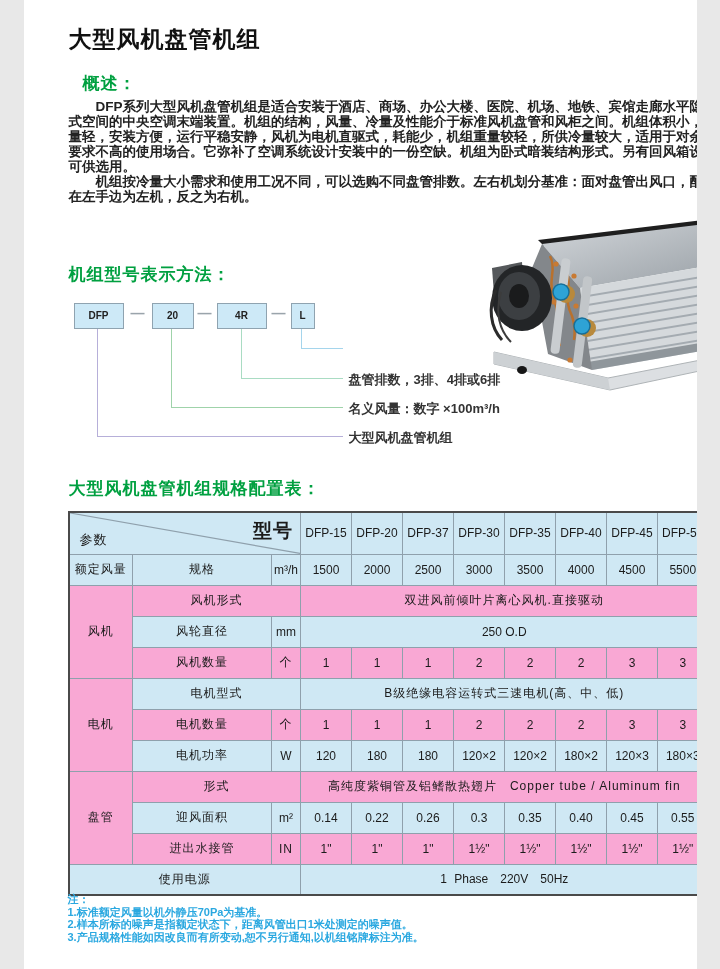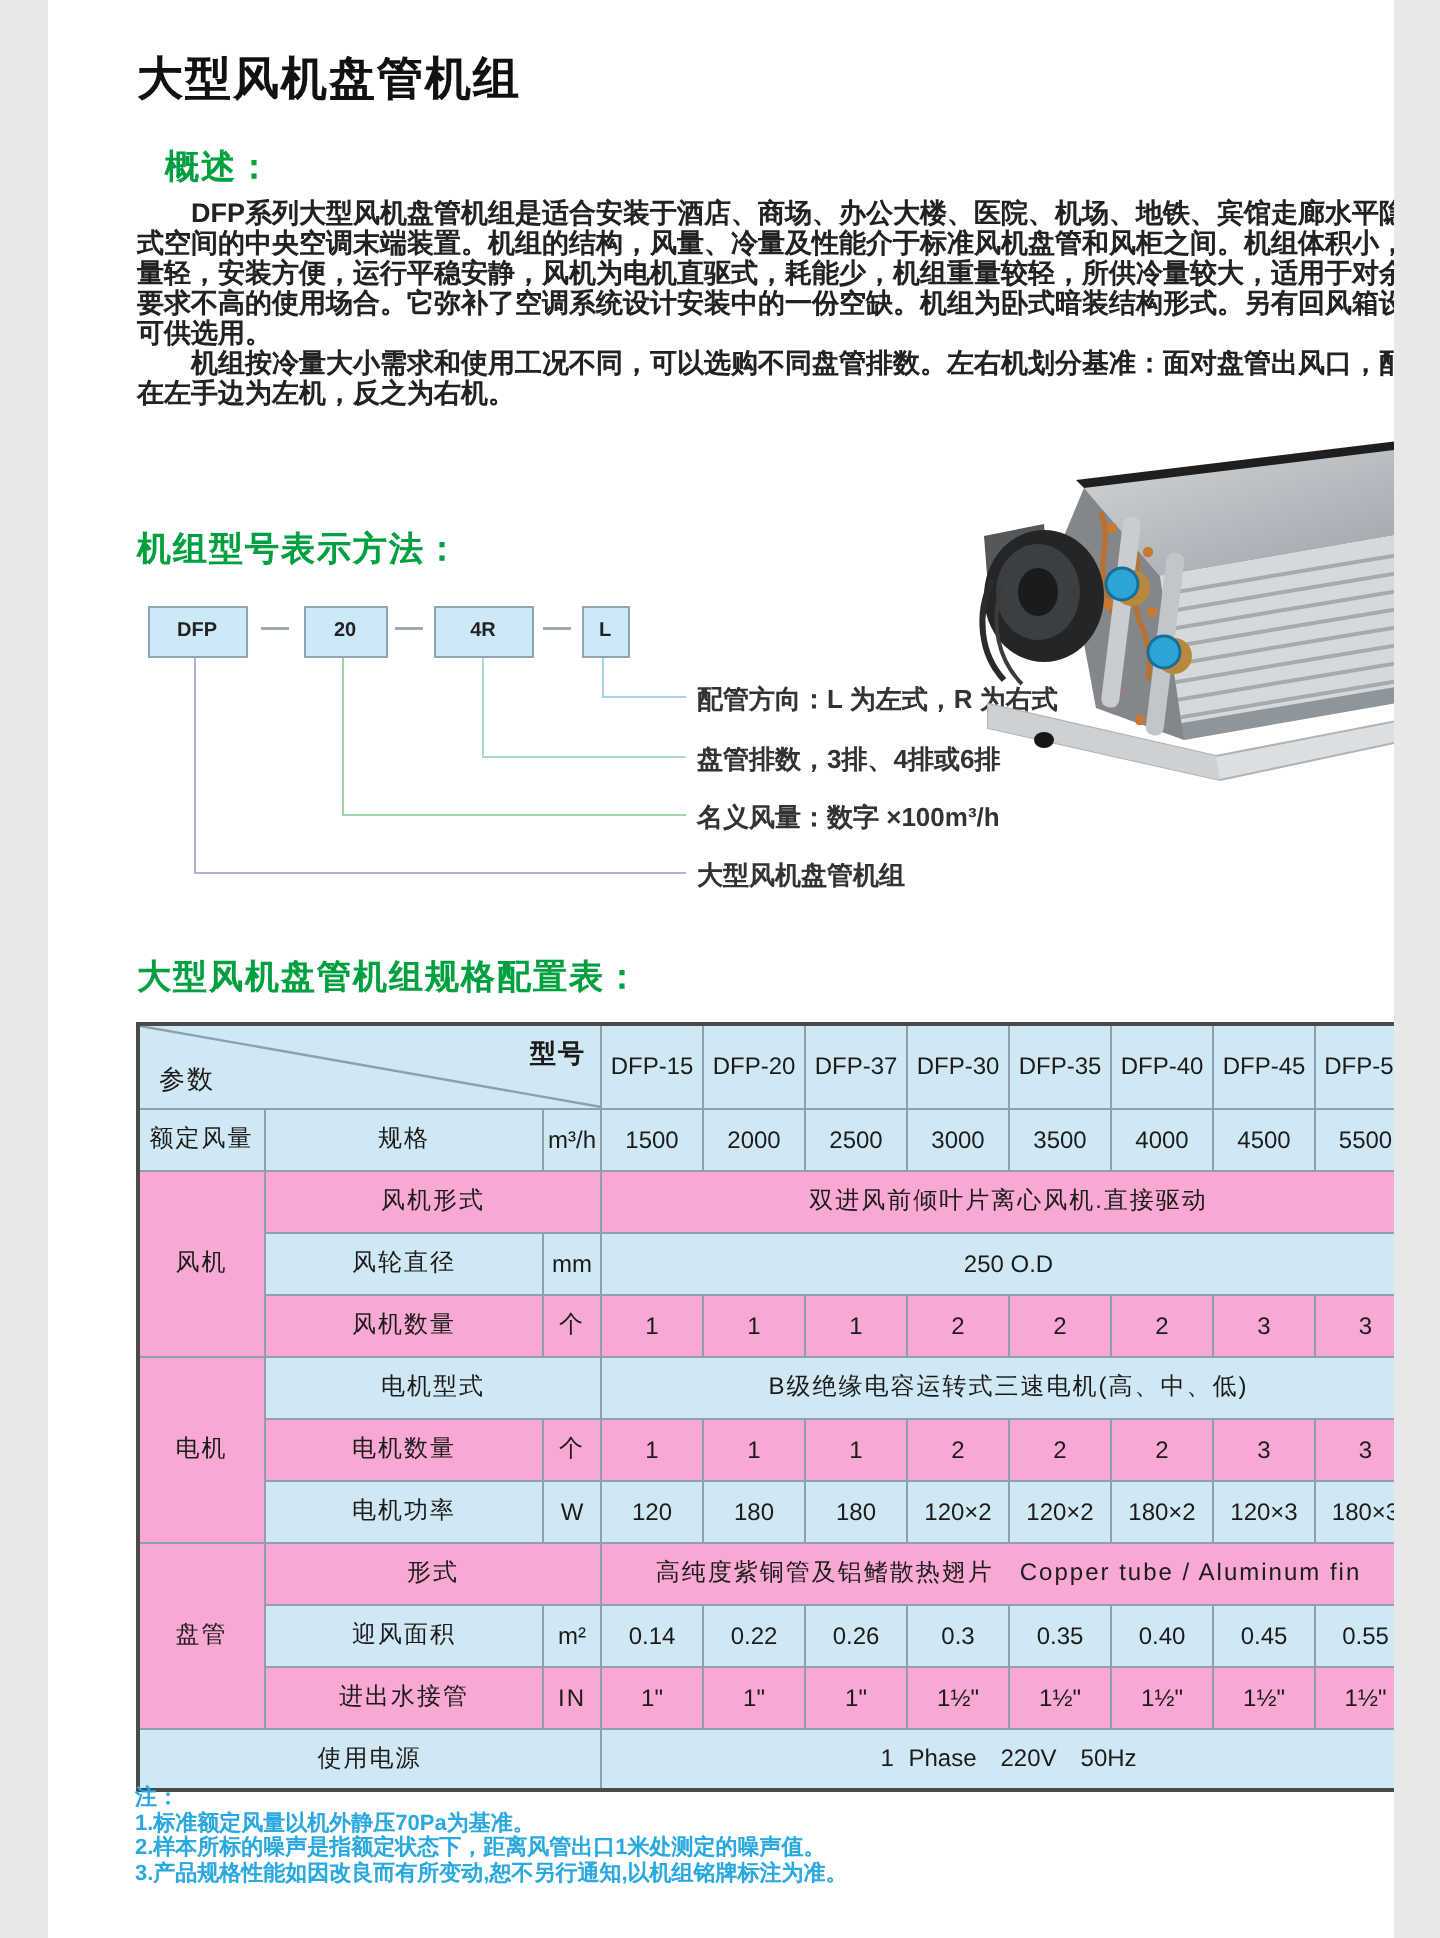--- a/index.html
+++ b/index.html
@@ -46,21 +46,21 @@
   table.spec td,table.spec th{border:1px solid #8FA0AC;padding:0 2px;text-align:center;
       vertical-align:middle;font-size:12px;font-weight:400;color:#1b1b1b;overflow:hidden;}
   table.spec{border:2px solid #4a4a4a;}
   table.spec tr{height:31px;}
   table.spec tr.hdr{height:42px;}
   .blue{background:#CFE8F4;}
   .white{background:#f9a8d4;}
   .cn{font-weight:700;letter-spacing:1px;}
   .corner{position:relative;padding:0;}
   .corner svg{position:absolute;left:0;top:0;width:100%;height:100%;}
-  .corner .c-model{position:absolute;right:7px;top:5px;font-size:13px;font-weight:700;letter-spacing:1px;}
+  .corner .c-model{position:absolute;right:7px;top:5px;font-size:19px;font-weight:700;letter-spacing:1px;}
   .corner .c-param{position:absolute;left:10px;bottom:5px;font-size:13px;font-weight:400;letter-spacing:1px;}
   .wide{word-spacing:4px;}
 
   
   .notes{left:44px;top:893px;font-size:11px;line-height:12.5px;color:#2AA8E0;font-weight:700;}
   .notes div{margin:0;}
 </style>
 </head>
 <body>
 
@@ -82,21 +82,20 @@
   <span class="mdash mdash-2">—</span>
   <div class="mbox mbox-4r">4R</div>
   <span class="mdash mdash-3">—</span>
   <div class="mbox mbox-l">L</div>
 
   <div class="conn conn-dfp" style="border-color: rgb(182, 175, 217);"></div>
   <div class="conn conn-20" style="border-color: rgb(159, 211, 170);"></div>
   <div class="conn conn-4r" style="border-color: rgb(169, 220, 195);"></div>
   <div class="conn conn-l" style="border-color: rgb(165, 213, 236);"></div>
 
-  <div class="mlabel mlabel-l">配管方向：L 为左式，R 为右式</div>
   <div class="mlabel mlabel-4r">盘管排数，3排、4排或6排</div>
   <div class="mlabel mlabel-20">名义风量：数字 ×100m³/h</div>
   <div class="mlabel mlabel-dfp">大型风机盘管机组</div>
 
   <svg class="abs photo" viewBox="0 0 258 196">
     <defs>
       <linearGradient id="gTop" x1="0" y1="0" x2="1" y2="1">
         <stop offset="0" stop-color="#d2d6da"></stop>
           <stop offset="1" stop-color="#969da3"></stop>
       </linearGradient>

